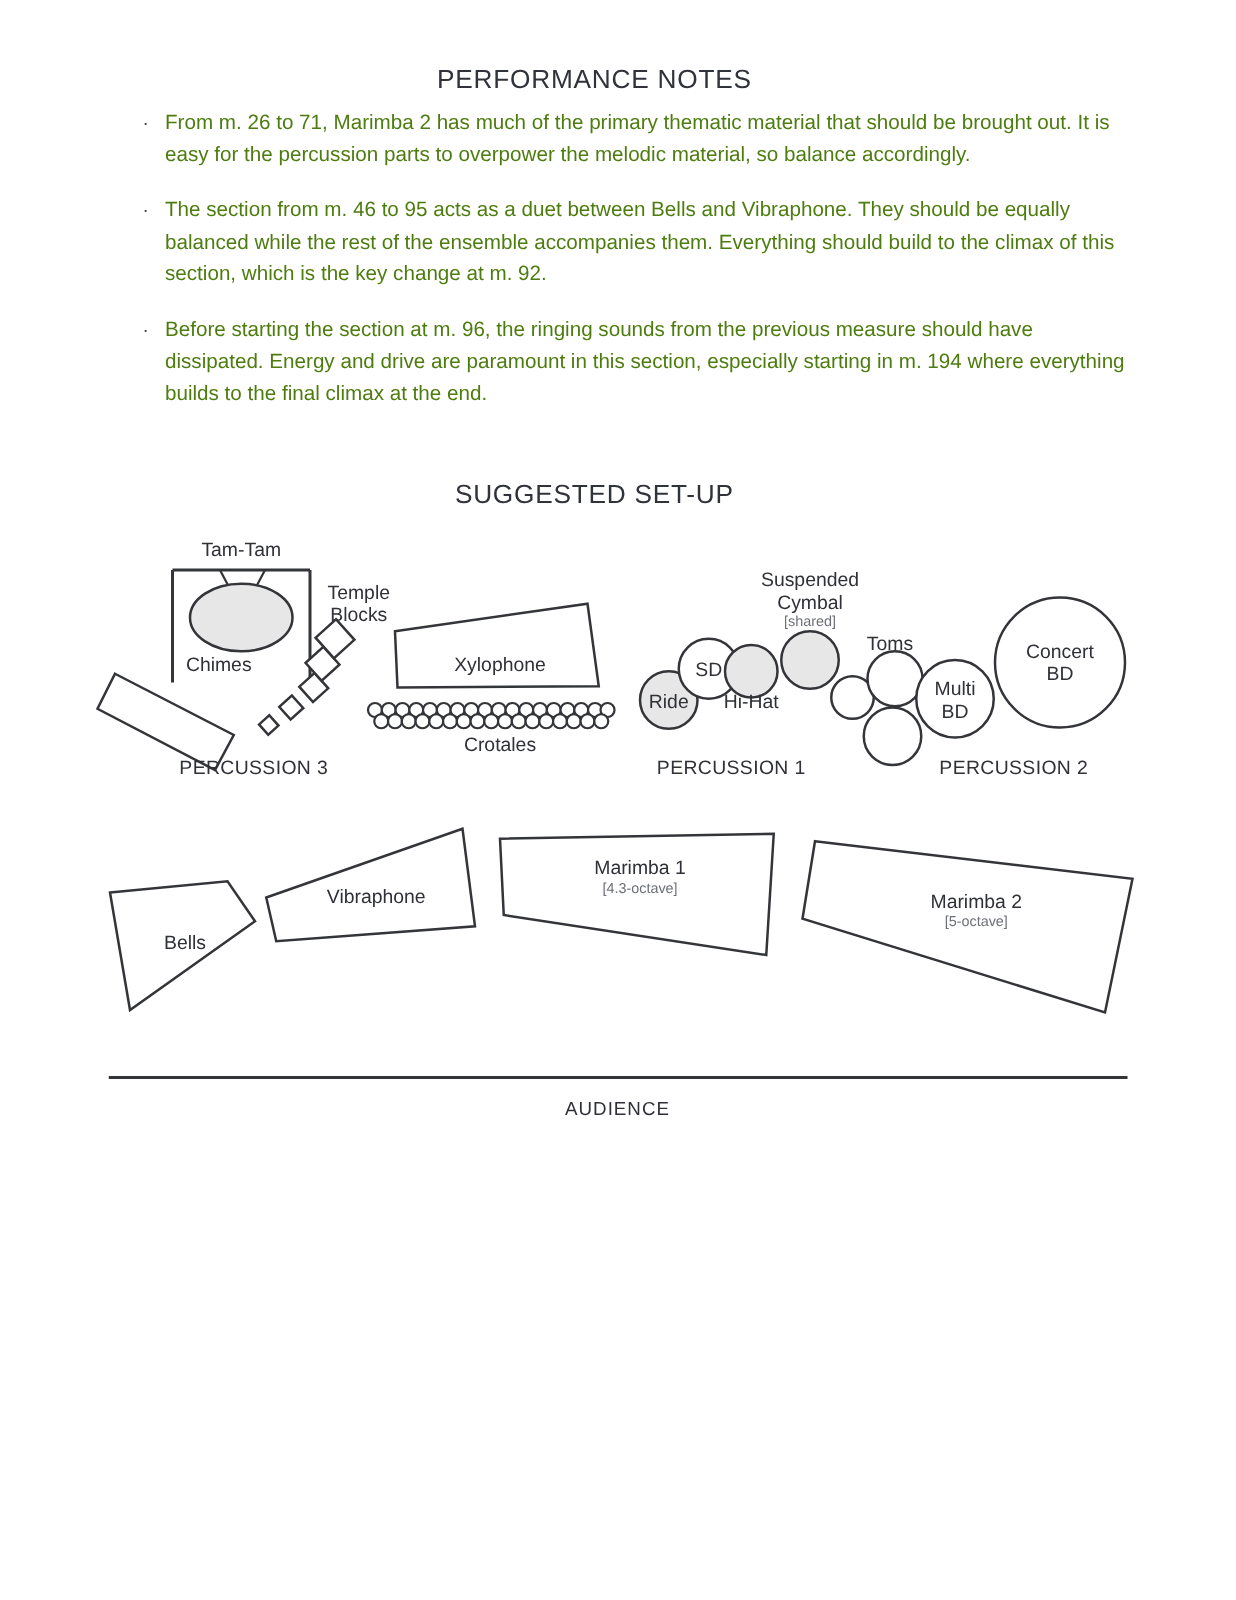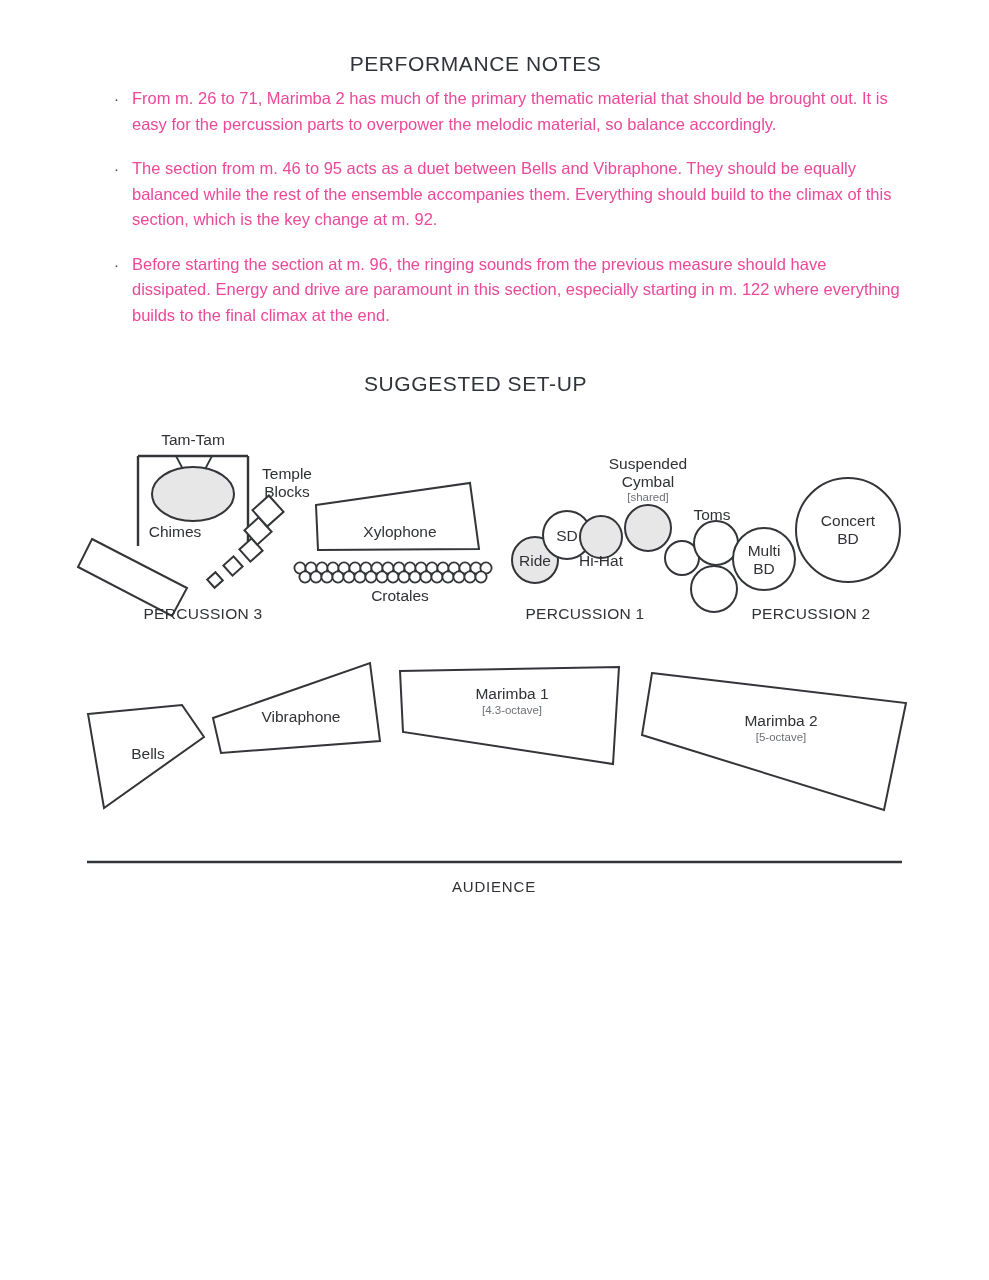--- a/index.html
+++ b/index.html
@@ -27,21 +27,21 @@
     left: 0;
     width: 951px;
     text-align: center;
     font-size: 21px;
     letter-spacing: 0.6px;
     color: #31333a;
     font-weight: 400;
   }
 
   #notes-heading { top: 52px; }
-  #setup-heading { top: 372px; }
+  #setup-heading { top: 384px; }
 
   .notes-list {
     position: absolute;
     top: 86px;
     left: 110px;
     width: 790px;
   }
 
   .note-item {
     display: flex;
@@ -58,21 +58,21 @@
     color: #3a3a3a;
     text-align: left;
     padding-left: 4px;
     box-sizing: border-box;
   }
 
   .note-text {
     flex: 1 1 auto;
     font-size: 16.5px;
     line-height: 25.5px;
-    color: #ec4899;
+    color: #4d7c0f;
   }
 
   
   #setup-diagram {
     position: absolute;
     top: 418px;
     left: 0;
     width: 989px;
     height: 490px;
   }
@@ -143,21 +143,21 @@
     <div class="note-item">
       <span class="note-bullet">·</span>
       <span class="note-text">From m. 26 to 71, Marimba 2 has much of the primary thematic material that should be brought out. It is easy for the percussion parts to overpower the melodic material, so balance accordingly.</span>
     </div>
     <div class="note-item">
       <span class="note-bullet">·</span>
       <span class="note-text">The section from m. 46 to 95 acts as a duet between Bells and Vibraphone. They should be equally balanced while the rest of the ensemble accompanies them. Everything should build to the climax of this section, which is the key change at m. 92.</span>
     </div>
     <div class="note-item">
       <span class="note-bullet">·</span>
-      <span class="note-text">Before starting the section at m. 96, the ringing sounds from the previous measure should have dissipated. Energy and drive are paramount in this section, especially starting in m. 122 where everything builds to the final climax at the end.</span>
+      <span class="note-text">Before starting the section at m. 96, the ringing sounds from the previous measure should have dissipated. Energy and drive are paramount in this section, especially starting in m. 194 where everything builds to the final climax at the end.</span>
     </div>
   </div>
 
   <div class="section-heading" id="setup-heading">SUGGESTED SET-UP</div>
 
   <svg id="setup-diagram" viewBox="0 0 989 490" xmlns="http://www.w3.org/2000/svg">
 
     <g>
 
       <text class="lbl" x="193" y="27" text-anchor="middle">Tam-Tam</text>

